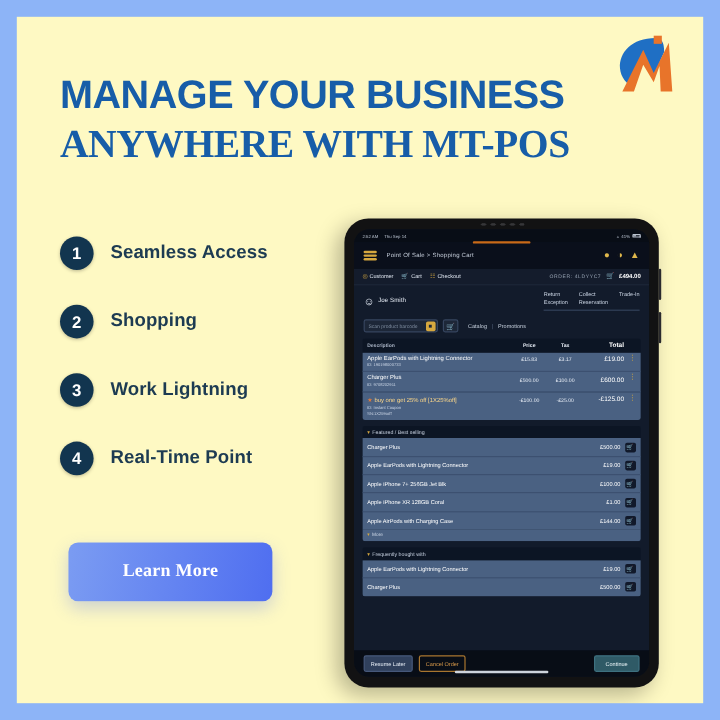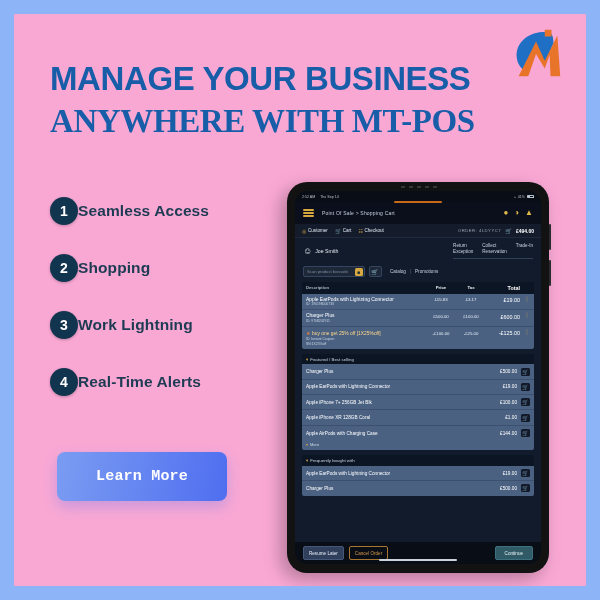--- a/index.html
+++ b/index.html
@@ -6,21 +6,21 @@
   html, body { width: 600px; height: 600px; }
   body {
     font-family: "Liberation Sans", sans-serif;
     background: #8db4f7;
     overflow: hidden;
   }
   .poster {
     position: absolute;
     left: 14px; top: 14px;
     width: 572px; height: 572px;
-    background: #f9a8d4;
+    background: #fef9c3;
     overflow: hidden;
   }
 
   
   .logo { position: absolute; right: 18px; top: 8px; width: 62px; height: 62px; }
 
   
   .headline {
     position: absolute;
     left: 36px; top: 44px;
@@ -40,35 +40,36 @@
   .fnum {
     width: 28px; height: 28px; flex: 0 0 28px;
     border-radius: 50%;
     background: #12354f;
     color: #ffffff;
     font-size: 14px; font-weight: 700;
     display: flex; align-items: center; justify-content: center;
     box-shadow: 0 1px 3px rgba(0,0,0,.25);
   }
   .flabel {
+    margin-left: 14px;
     font-size: 15.5px;
     font-weight: 600;
     color: #1d3b52;
     letter-spacing: .1px;
   }
 
   
   .cta {
     position: absolute;
     left: 43px; top: 438px;
     width: 170px; height: 49px;
     border: none; border-radius: 8px;
     background: linear-gradient(100deg, #7b9cf2 0%, #4f6ef0 100%);
     color: #ffffff;
-    font-family: Liberation Mono, monospace;
+    font-family: Liberation Serif, serif;
     font-size: 15px; font-weight: 700;
     letter-spacing: .2px;
     cursor: pointer;
     box-shadow: 0 6px 14px rgba(79,110,240,.28);
   }
 
   
   .tablet {
     position: absolute;
     left: 273px; top: 168px;
@@ -251,21 +252,21 @@
     <div class="feature">
       <div class="fnum">2</div>
       <div class="flabel">Shopping</div>
     </div>
     <div class="feature">
       <div class="fnum">3</div>
       <div class="flabel">Work Lightning</div>
     </div>
     <div class="feature">
       <div class="fnum">4</div>
-      <div class="flabel">Real-Time Alerts</div>
+      <div class="flabel">Real-Time Point</div>
     </div>
   </div>
 
   <button class="cta">Learn More</button>
 
   <div class="tablet">
     <div class="tbtn-r"></div>
     <div class="tbtn-r2"></div>
 
     <div class="screen">

